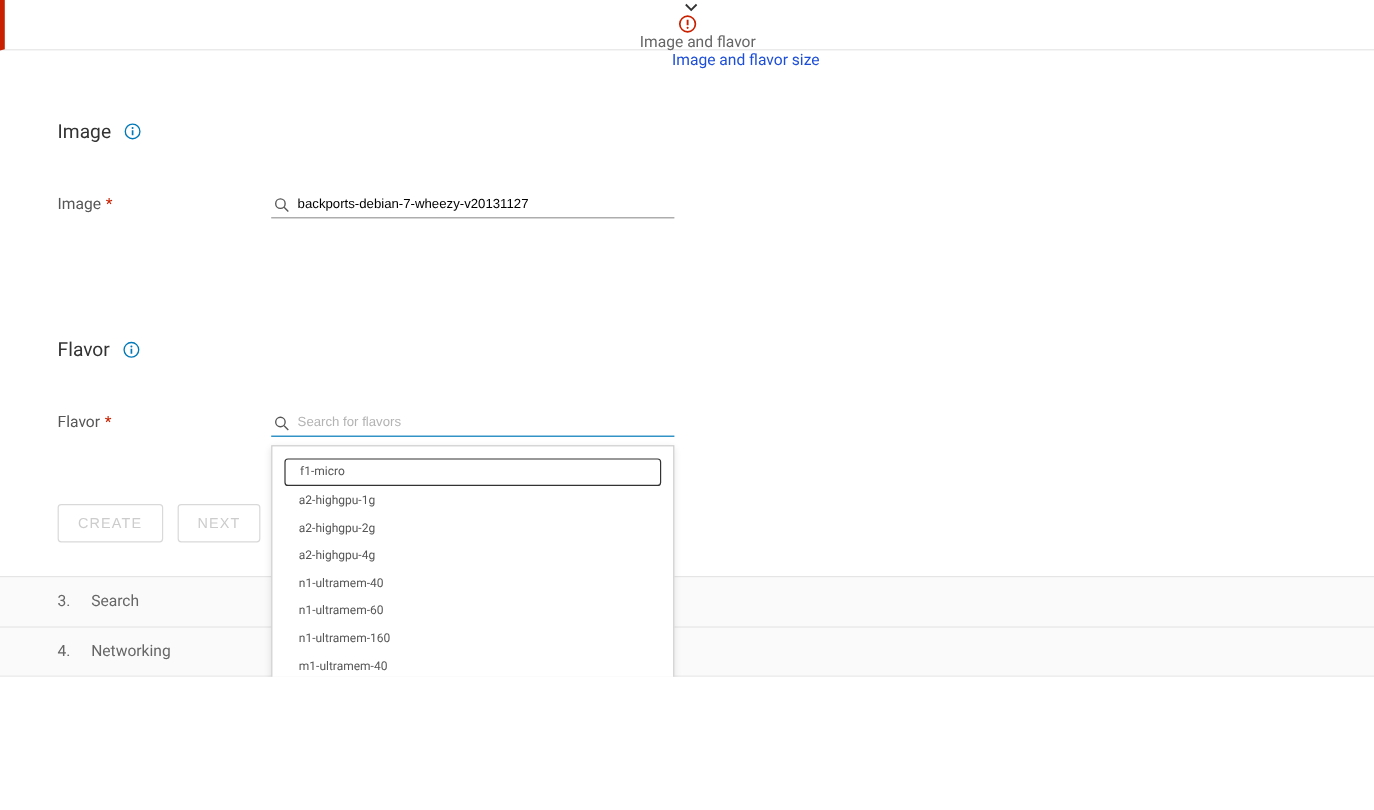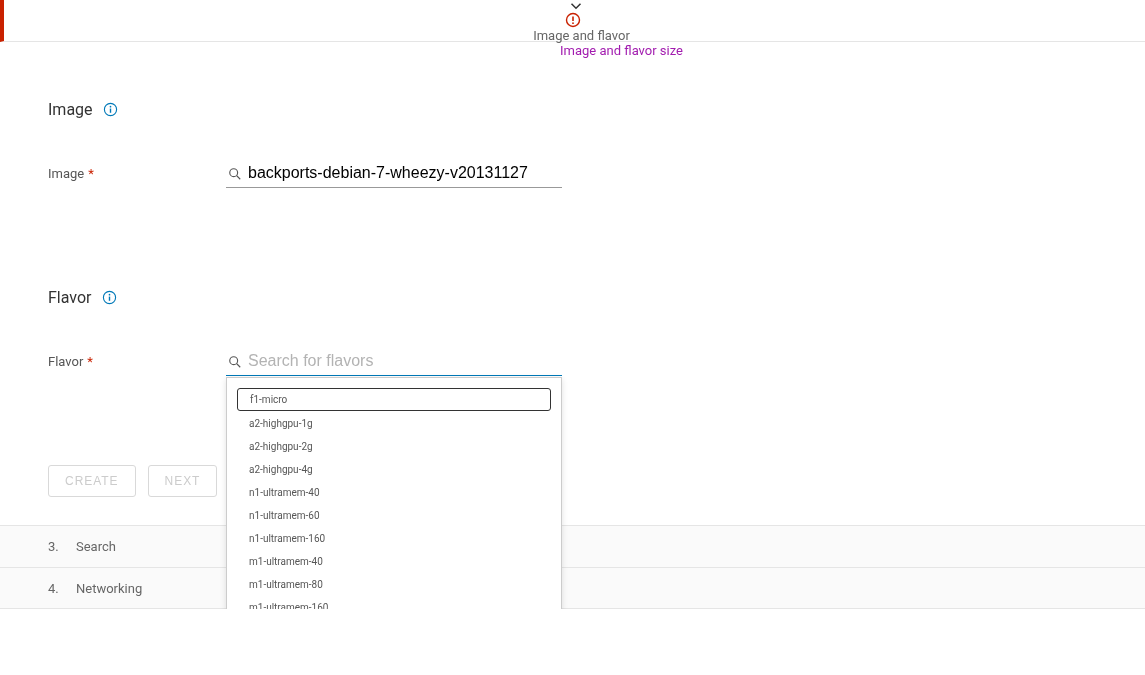--- a/index.html
+++ b/index.html
@@ -29,21 +29,21 @@
       width: 16px; height: 16px;
       color: #c92100;
       display: inline-flex; align-items: center; justify-content: center;
       margin-right: 18px;
     }
     .header-bar .title {
       color: #666;
       font-size: 13px;
     }
     .header-bar .subtitle {
-      color: #a21caf;
+      color: #1d4ed8;
       font-size: 13px;
       margin-left: 80px;
     }
 
     .content {
       padding: 0 0 0 48px;
     }
     .section {
       padding-top: 58px;
     }
@@ -76,21 +76,21 @@
 
     .field-input-wrap {
       position: relative;
       width: 336px;
     }
     .field-input {
       width: 100%;
       border: none;
       border-bottom: 1px solid #999;
       padding: 5px 4px 5px 22px;
-      font-size: 16px;
+      font-size: 11px;
       outline: none;
       background: transparent;
     }
     .field-input.focused {
       border-bottom: 1px solid #0079b8;
     }
     .field-input::placeholder { color: #b3b3b3; }
     .search-ico {
       position: absolute;
       left: 2px;
@@ -160,21 +160,20 @@
       height: 32px;
       padding: 0 16px;
       font-size: 12px;
       letter-spacing: 0.08em;
       border-radius: 3px;
       background: #fff;
       cursor: pointer;
       display: inline-flex;
       align-items: center;
       justify-content: center;
-      margin-top: 33px;
     }
     .btn.disabled {
       border: 1px solid #d9d9d9;
       color: #ccc;
       cursor: not-allowed;
     }
     .btn.outline {
       border: 1px solid #0079b8;
       color: #0079b8;
     }

